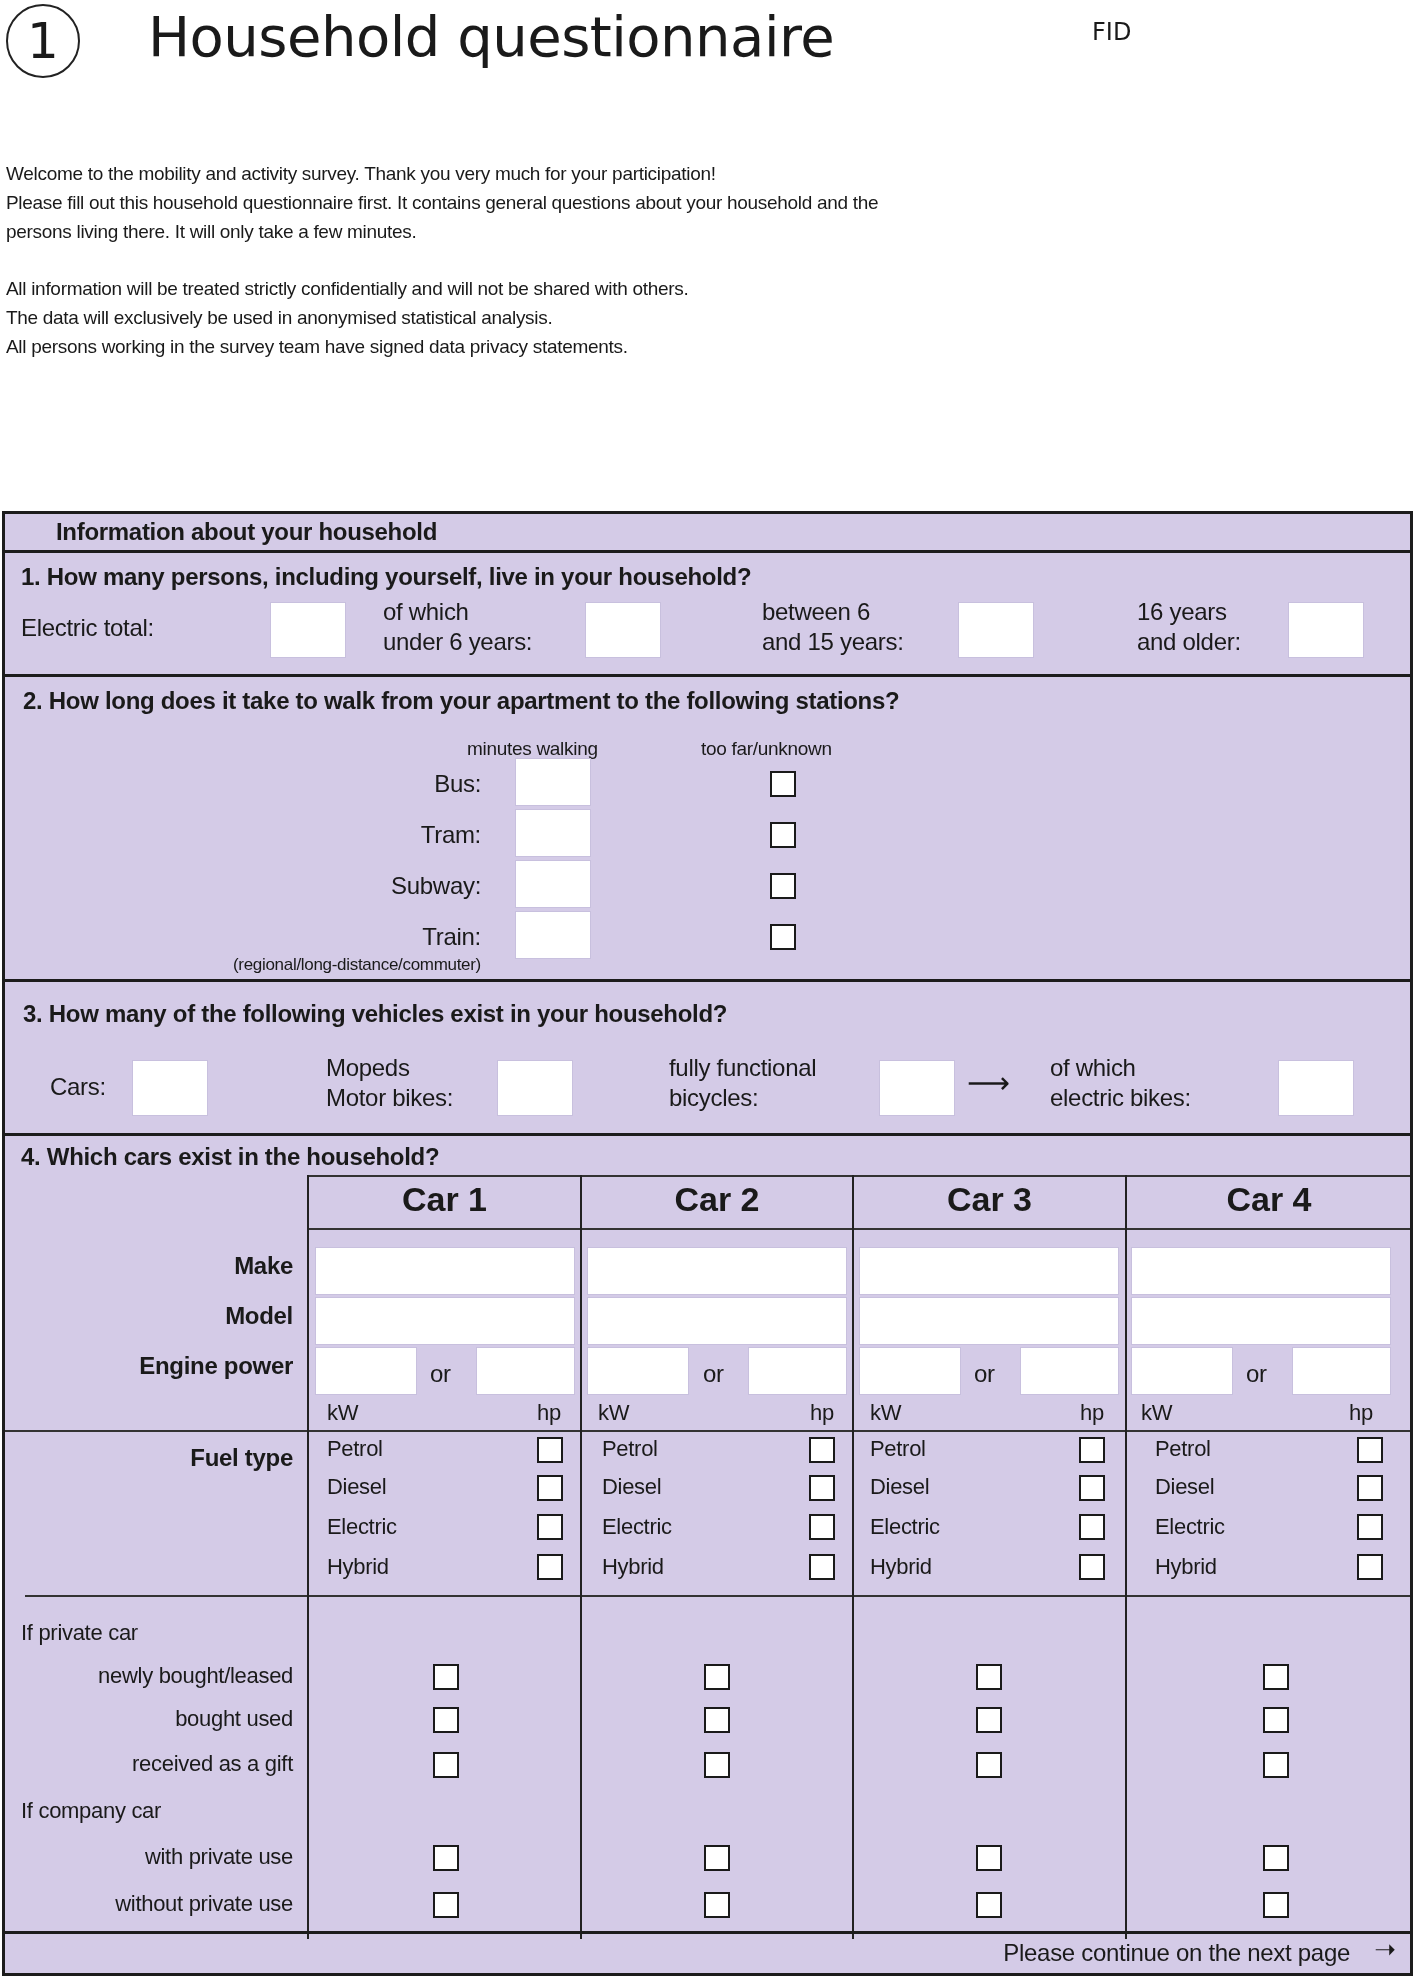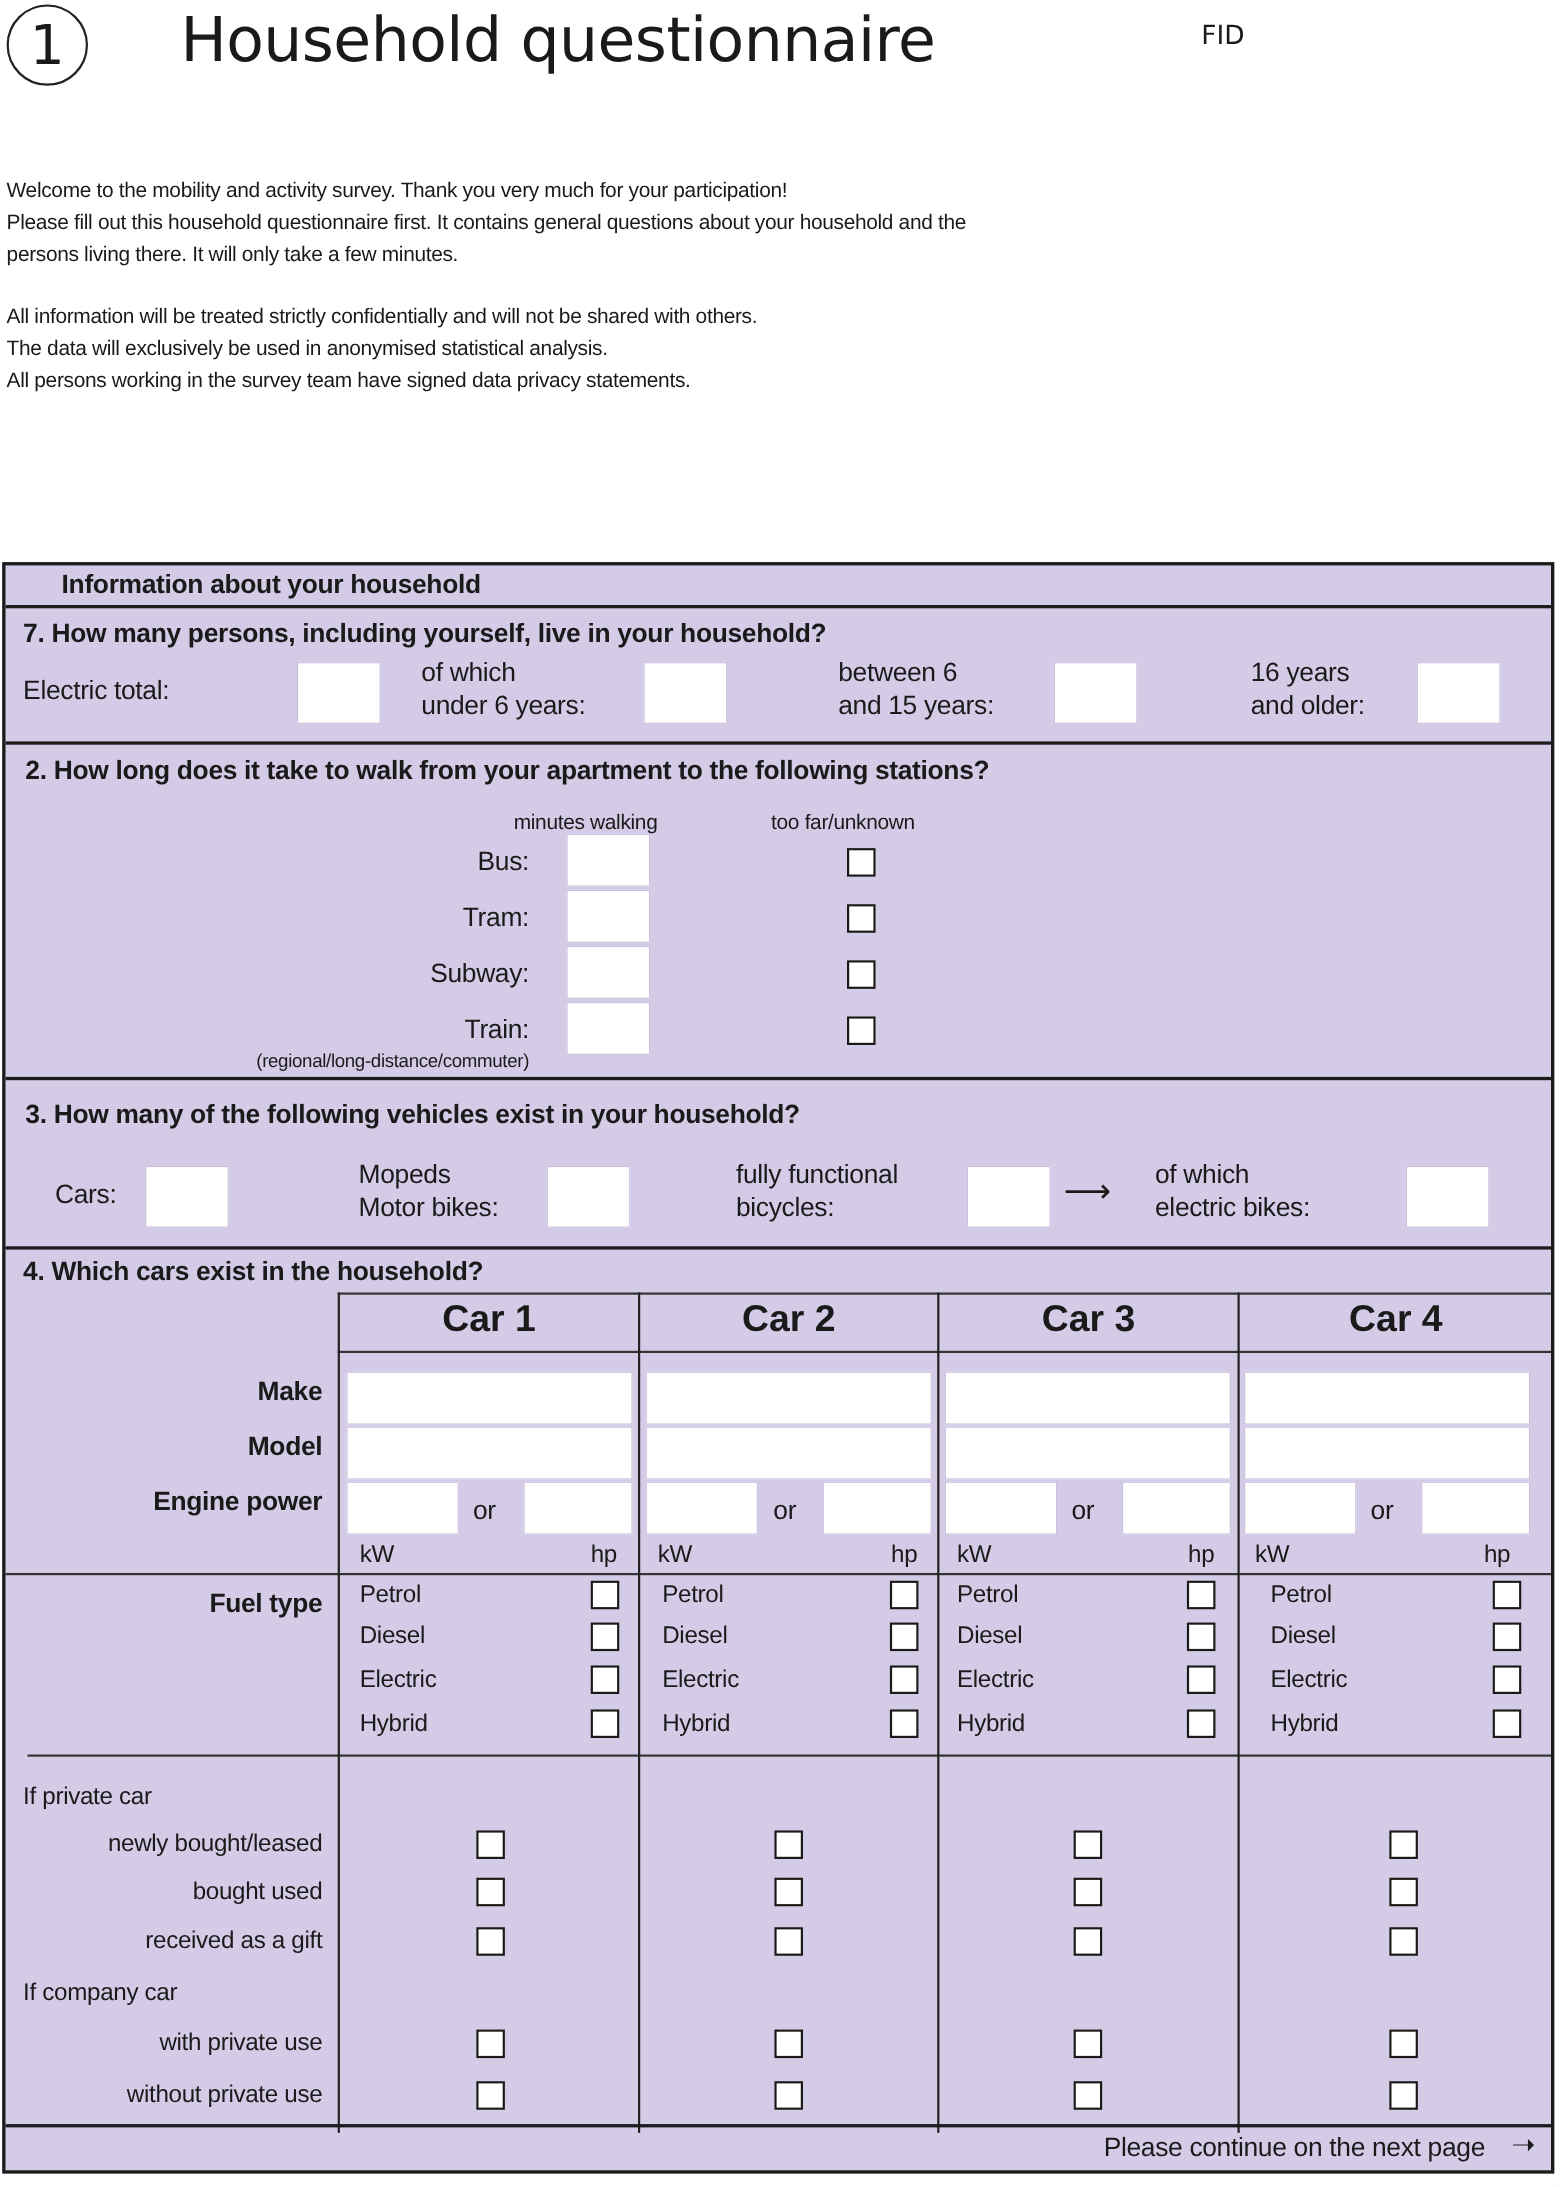--- a/index.html
+++ b/index.html
@@ -1,19 +1,19 @@
 <!DOCTYPE html>
 <html><head>
 <meta charset="utf-8">
 <style>
   html, body { margin: 0; padding: 0; background: #ffffff; }
   body { width: 1418px; height: 1988px; position: relative; overflow: hidden; font-family: "Liberation Sans", sans-serif; color: #1a1a1a; }
   .abs { position: absolute; }
   .circle-num { left: 6px; top: 4px; width: 74px; height: 74px; border: 2px solid #222; border-radius: 50%; box-sizing: border-box; font-family: "DejaVu Sans", sans-serif; font-size: 50px; line-height: 70px; text-align: center; font-weight: normal; }
-  .title { left: 148px; top: 2px; font-family: "DejaVu Sans", sans-serif; font-size: 56px; line-height: 70px; letter-spacing: -0.5px; margin-left: 16px; }
+  .title { left: 148px; top: 2px; font-family: "DejaVu Sans", sans-serif; font-size: 56px; line-height: 70px; letter-spacing: -0.5px; }
   .fid { left: 1092px; top: 18px; font-family: "DejaVu Sans", sans-serif; font-size: 24px; }
   .intro { left: 6px; font-size: 19px; line-height: 28.5px; letter-spacing: -0.3px; white-space: nowrap; }
 
   .form { left: 2px; top: 511px; width: 1411px; height: 1465px; border: 3px solid #1c1c1c; box-sizing: border-box; background: #d4cbe7; }
   .hline { position: absolute; left: 0; right: 0; height: 3px; background: #1c1c1c; }
   .hthin { position: absolute; height: 2px; background: #333; }
   .vline { position: absolute; width: 2px; background: #222; }
   .txt { position: absolute; white-space: nowrap; font-size: 24px; letter-spacing: -0.3px; }
   .bold { font-weight: bold; }
   .box { position: absolute; background: #ffffff; border: 1px solid #c8c0de; box-sizing: border-box; }
@@ -34,21 +34,21 @@
 <div class="abs intro" style="top:218px">persons living there. It will only take a few minutes.</div>
 <div class="abs intro" style="top:275px">All information will be treated strictly confidentially and will not be shared with others.</div>
 <div class="abs intro" style="top:304px">The data will exclusively be used in anonymised statistical analysis.</div>
 <div class="abs intro" style="top:333px">All persons working in the survey team have signed data privacy statements.</div>
 
 <div class="abs form">
 
   <div class="txt bold" style="left:18px; top:4px;margin-left:33px;">Information about your household</div>
   <div class="hline" style="top:36px;"></div>
 
-  <div class="txt bold" style="left:16px; top:49px;">7. How many persons, including yourself, live in your household?</div>
+  <div class="txt bold" style="left:16px; top:49px;">1. How many persons, including yourself, live in your household?</div>
   <div class="txt" style="left:16px; top:100px;">Electric total:</div>
   <div class="box" style="left:265px; top:88px; width:76px; height:56px;"></div>
 
   <div class="txt" style="left:378px; top:83px; line-height:30px;">
     <div>of which</div>
     <div>under 6 years:</div>
   </div>
   <div class="box" style="left:580px; top:88px; width:76px; height:56px;"></div>
 
   <div class="txt" style="left:757px; top:83px; line-height:30px;">

